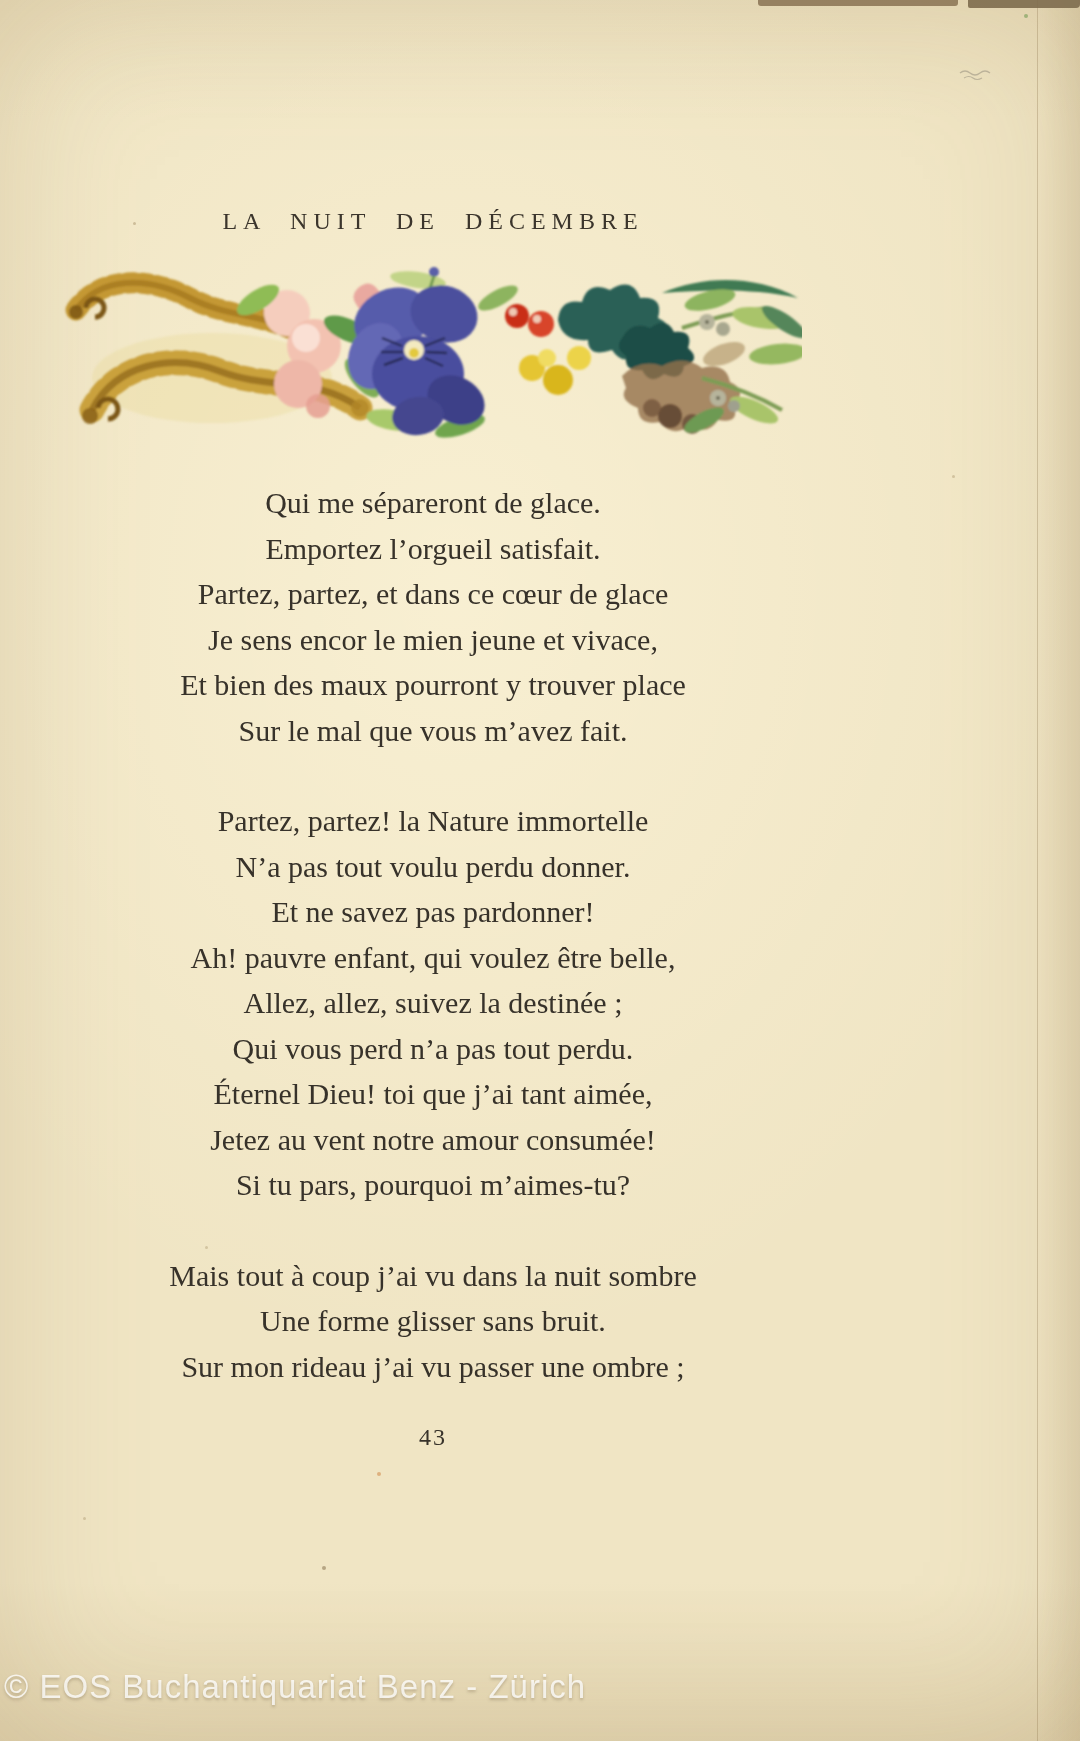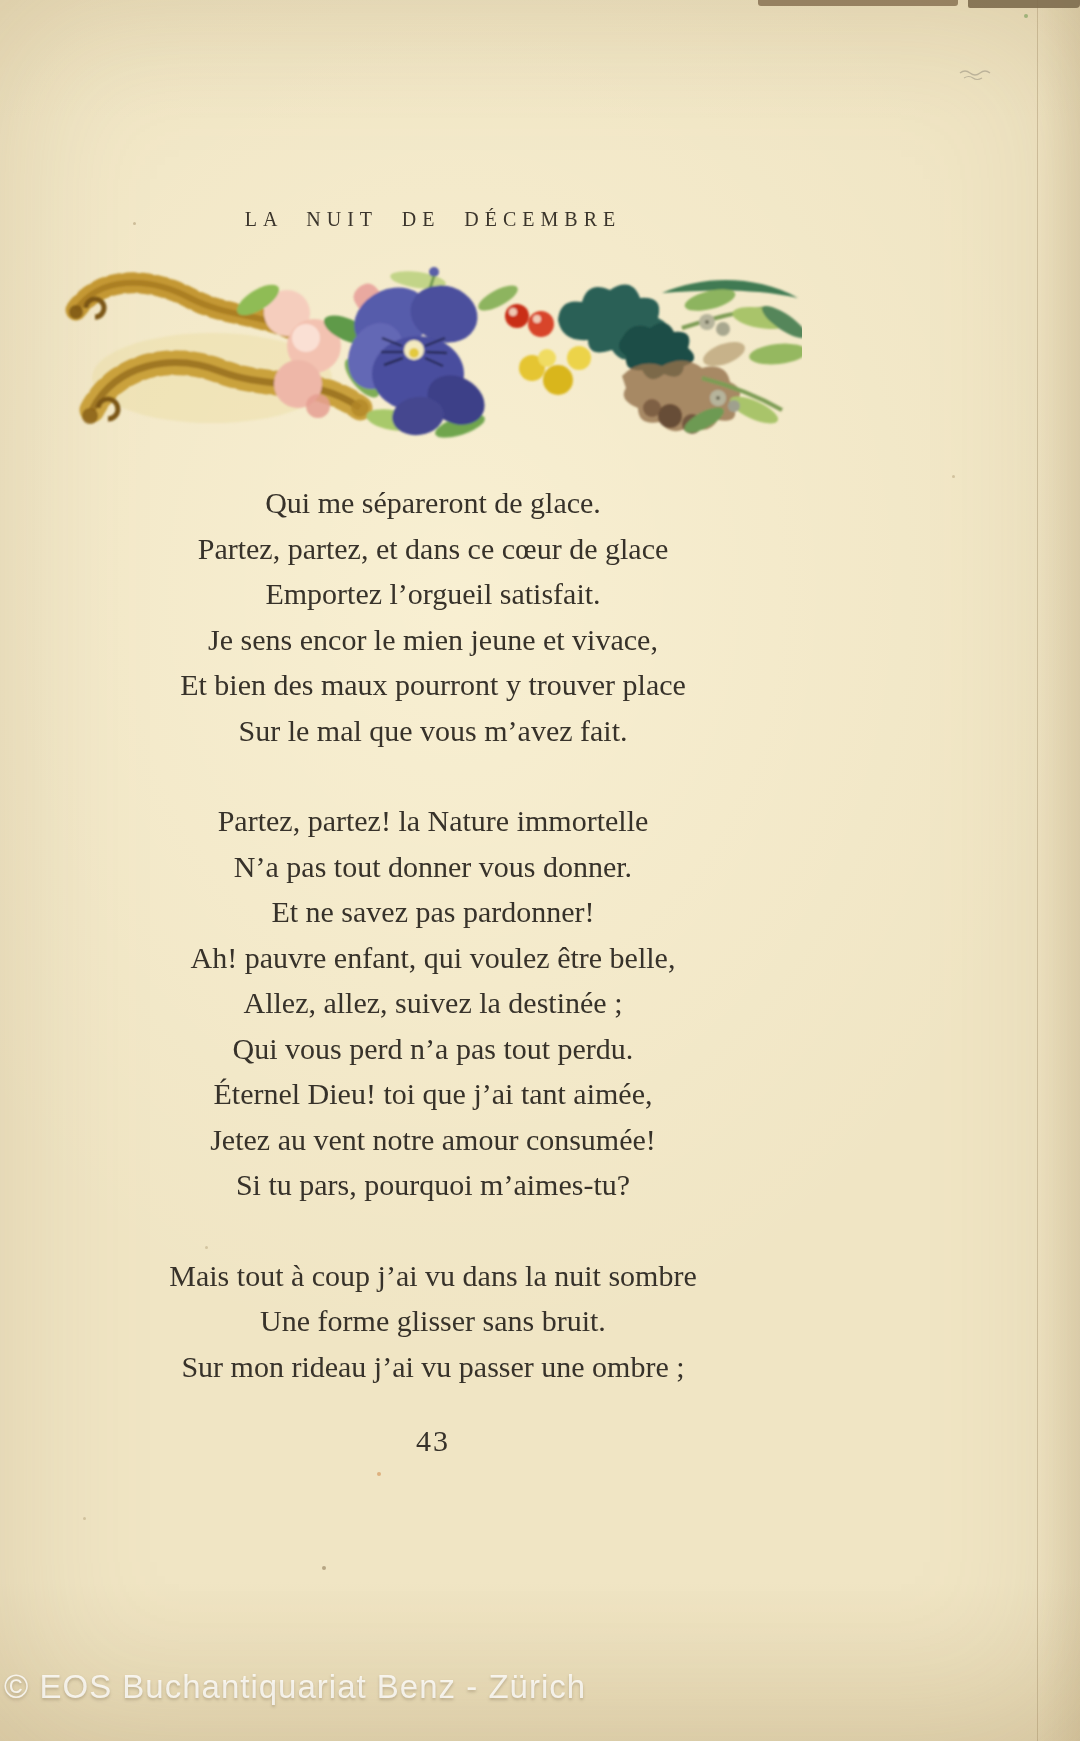--- a/index.html
+++ b/index.html
@@ -22,26 +22,26 @@
     position:absolute;top:0;right:0;width:42px;height:100%;
     background:linear-gradient(to right, rgba(160,136,92,.0), rgba(160,136,92,.16));
     border-left:1px solid rgba(140,118,80,.22);
   }
   .edge-strip{position:absolute;background:#83704f;opacity:.9;}
   .edge-strip.a{left:758px;top:0;width:200px;height:6px;border-radius:0 0 3px 3px;background:#8d7858;}
   .edge-strip.b{left:968px;top:0;width:112px;height:8px;background:#7d6c4e;border-radius:0 0 4px 2px;}
   .speck{position:absolute;border-radius:50%;}
   .text-col{position:absolute;left:0;width:866px;text-align:center;color:var(--ink,#37322a);}
   .title{
-    top:208px;font-size:20px;letter-spacing:6px;word-spacing:13px;
+    top:208px;font-size:24px;letter-spacing:6px;word-spacing:13px;
     color:#3b352c;font-weight:500;
   }
   .poem{top:480px;font-size:30px;line-height:45.5px;}
   .stanza{margin:0 0 45px 0;}
-  .folio{top:1424px;font-size:30px;letter-spacing:2px;}
+  .folio{top:1424px;font-size:24px;letter-spacing:2px;}
   .watermark{
     position:absolute;left:4px;top:1668px;
     font-family:"Liberation Sans","DejaVu Sans",sans-serif;
     font-size:33px;letter-spacing:1px;
     color:var(--watermark,rgba(255,255,255,.78));
     text-shadow:0 2px 3px rgba(140,125,95,.45);
     white-space:nowrap;
   }
   .garland{position:absolute;left:62px;top:258px;width:740px;height:190px;}
   .pencil-mark{position:absolute;left:958px;top:68px;width:34px;height:14px;opacity:.4;}
@@ -174,29 +174,29 @@
           <circle cx="672" cy="148" r="6" fill="#9fa08e"></circle>
         <circle cx="645" cy="64" r="2" fill="#6c6c58"></circle>
           <circle cx="656" cy="140" r="2" fill="#6c6c58"></circle>
       </g>
     </g>
   </svg>
 
   <div class="text-col poem">
     <div class="stanza">
       <div>Qui me sépareront de glace.</div>
+      <div>Emportez l’orgueil satisfait.</div>
       <div>Partez, partez, et dans ce cœur de glace</div>
-      <div>Emportez l’orgueil satisfait.</div>
       <div>Je sens encor le mien jeune et vivace,</div>
       <div>Et bien des maux pourront y trouver place</div>
       <div>Sur le mal que vous m’avez fait.</div>
     </div>
     <div class="stanza">
       <div>Partez, partez! la Nature immortelle</div>
-      <div>N’a pas tout donner vous donner.</div>
+      <div>N’a pas tout voulu perdu donner.</div>
       <div>Et ne savez pas pardonner!</div>
       <div>Ah! pauvre enfant, qui voulez être belle,</div>
       <div>Allez, allez, suivez la destinée ;</div>
       <div>Qui vous perd n’a pas tout perdu.</div>
       <div>Éternel Dieu! toi que j’ai tant aimée,</div>
       <div>Jetez au vent notre amour consumée!</div>
       <div>Si tu pars, pourquoi m’aimes-tu?</div>
     </div>
     <div class="stanza">
       <div>Mais tout à coup j’ai vu dans la nuit sombre</div>

